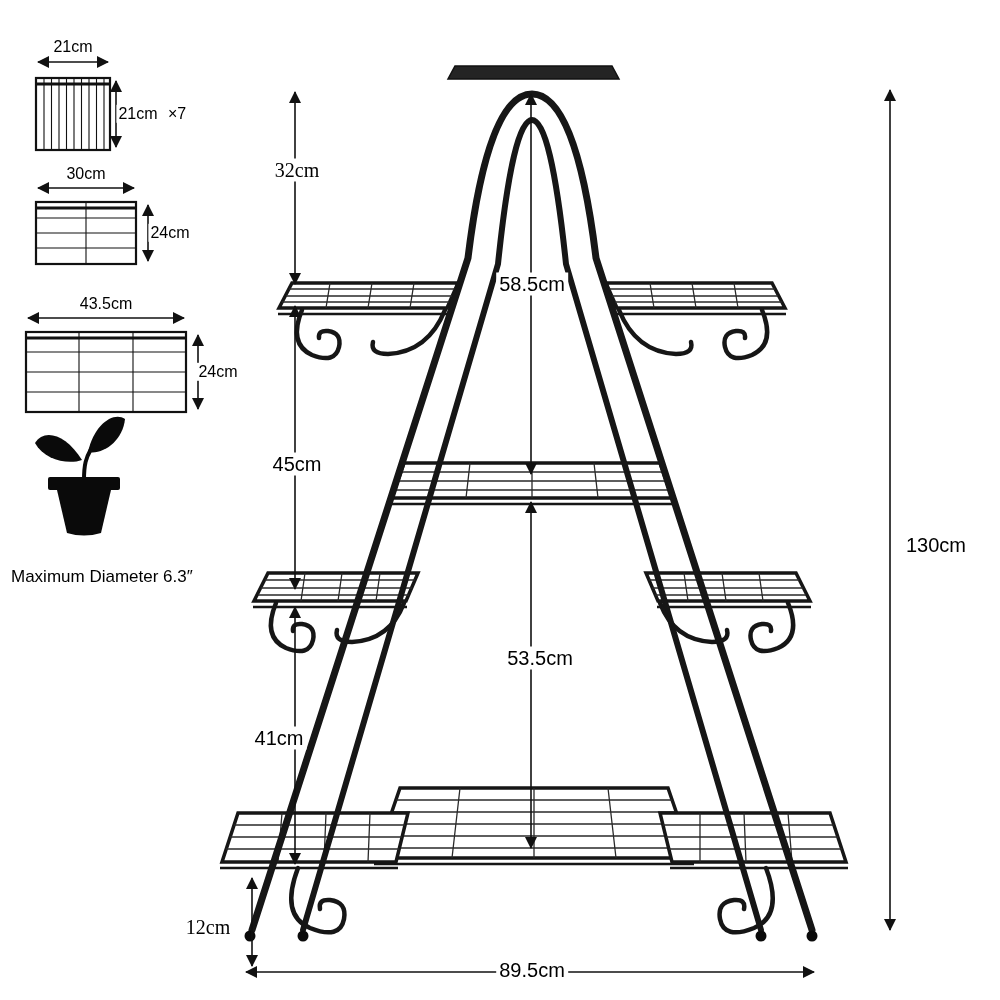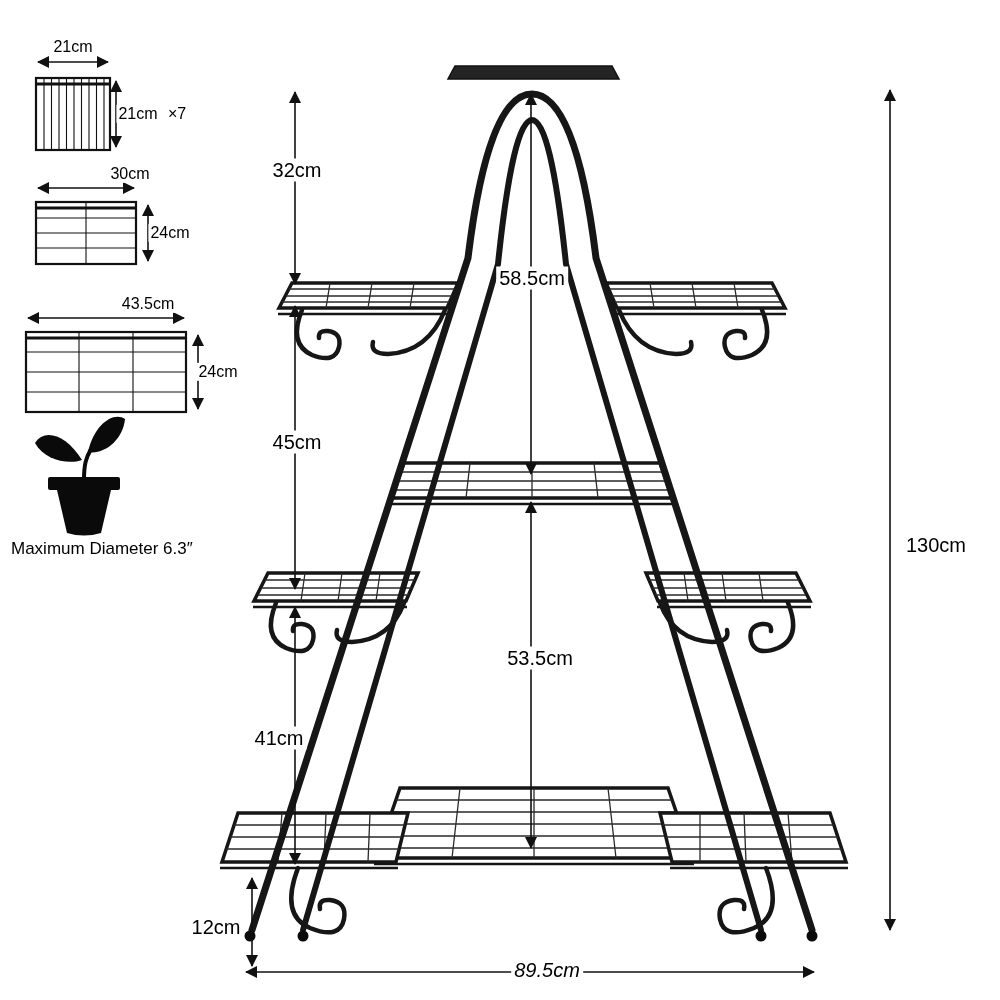--- a/index.html
+++ b/index.html
@@ -7,21 +7,21 @@
     position:relative;width:1000px;height:1000px;background:#fff;
     font-family:"Liberation Sans",sans-serif;overflow:hidden;padding-left:12px;
   }
   .canvas svg{position:absolute;left:0;top:0;}
   .lbl{
     position:absolute;transform:translate(-50%,-50%);
     font-size:20px;color:#000;background:#fff;padding:0 3px;
     white-space:nowrap;line-height:1.15;
   }
   .lbl.sm{font-size:16px;padding:0 2px;}
-  .lbl.note{transform:translate(0,-50%);font-size:17px;background:transparent;}
+  .lbl.note{transform:translate(0,-50%);font-size:17px;background:transparent;margin-top:28px;}
   
   .spec{fill:none;stroke:#111;stroke-width:2.2;}
   .spec-thick{fill:none;stroke:#111;stroke-width:3;}
   .spec-thin{fill:none;stroke:#111;stroke-width:1.1;}
   .shelf-outline{fill:#fff;stroke:#161616;stroke-width:3.5;}
   .shelf-grid{fill:none;stroke:#2a2a2a;stroke-width:1.3;}
   .shelf-edge{fill:none;stroke:#161616;stroke-width:2.5;}
   .frame{fill:none;stroke:#161616;stroke-linecap:round;}
   .scroll{fill:none;stroke:#161616;stroke-width:4.5;stroke-linecap:round;}
   .dim{stroke:#111;stroke-width:1.6;}
@@ -138,30 +138,30 @@
       <line class="dim" x1="531" y1="502" x2="531" y2="848" marker-start="url(#ah)" marker-end="url(#ah)"></line>
       <line class="dim" x1="890" y1="90" x2="890" y2="930" marker-start="url(#ah)" marker-end="url(#ah)"></line>
       <line class="dim" x1="246" y1="972" x2="814" y2="972" marker-start="url(#ah)" marker-end="url(#ah)"></line>
     </g>
   </svg>
 
   <span class="lbl sm" style="left:73px;top:47px;">21cm</span>
   <span class="lbl sm" style="left:138px;top:114px;">21cm</span>
   <span class="lbl sm" style="left:177px;top:114px;">×7</span>
 
-  <span class="lbl sm" style="left:86px;top:174px;margin-left:44px;">30cm</span>
+  <span class="lbl sm" style="left:86px;top:174px;">30cm</span>
   <span class="lbl sm" style="left:170px;top:233px;">24cm</span>
 
-  <span class="lbl sm" style="left:106px;top:304px;margin-left:42px;">43.5cm</span>
+  <span class="lbl sm" style="left:106px;top:304px;">43.5cm</span>
   <span class="lbl sm" style="left:218px;top:372px;">24cm</span>
 
   <span class="lbl note" style="left:8px;top:549px;">Maximum Diameter 6.3″</span>
 
-  <span class="lbl" style="left:297px;top:170px;">32cm</span>
-  <span class="lbl" style="left:532px;top:278px;">58.5cm</span>
-  <span class="lbl" style="left:297px;top:442px;">45cm</span>
+  <span class="lbl" style="left:297px;top:170px;font-family:Liberation Serif, serif;">32cm</span>
+  <span class="lbl" style="left:532px;top:284px;">58.5cm</span>
+  <span class="lbl" style="left:297px;top:464px;">45cm</span>
   <span class="lbl" style="left:540px;top:658px;">53.5cm</span>
   <span class="lbl" style="left:279px;top:738px;">41cm</span>
-  <span class="lbl" style="left:216px;top:927px;">12cm</span>
+  <span class="lbl" style="left:208px;top:927px;font-family:Liberation Serif, serif;">12cm</span>
   <span class="lbl" style="left:936px;top:545px;">130cm</span>
-  <span class="lbl" style="left:547px;top:970px;font-style:italic;">89.5cm</span>
+  <span class="lbl" style="left:532px;top:970px;">89.5cm</span>
 
 </div>
 
 </body></html>

